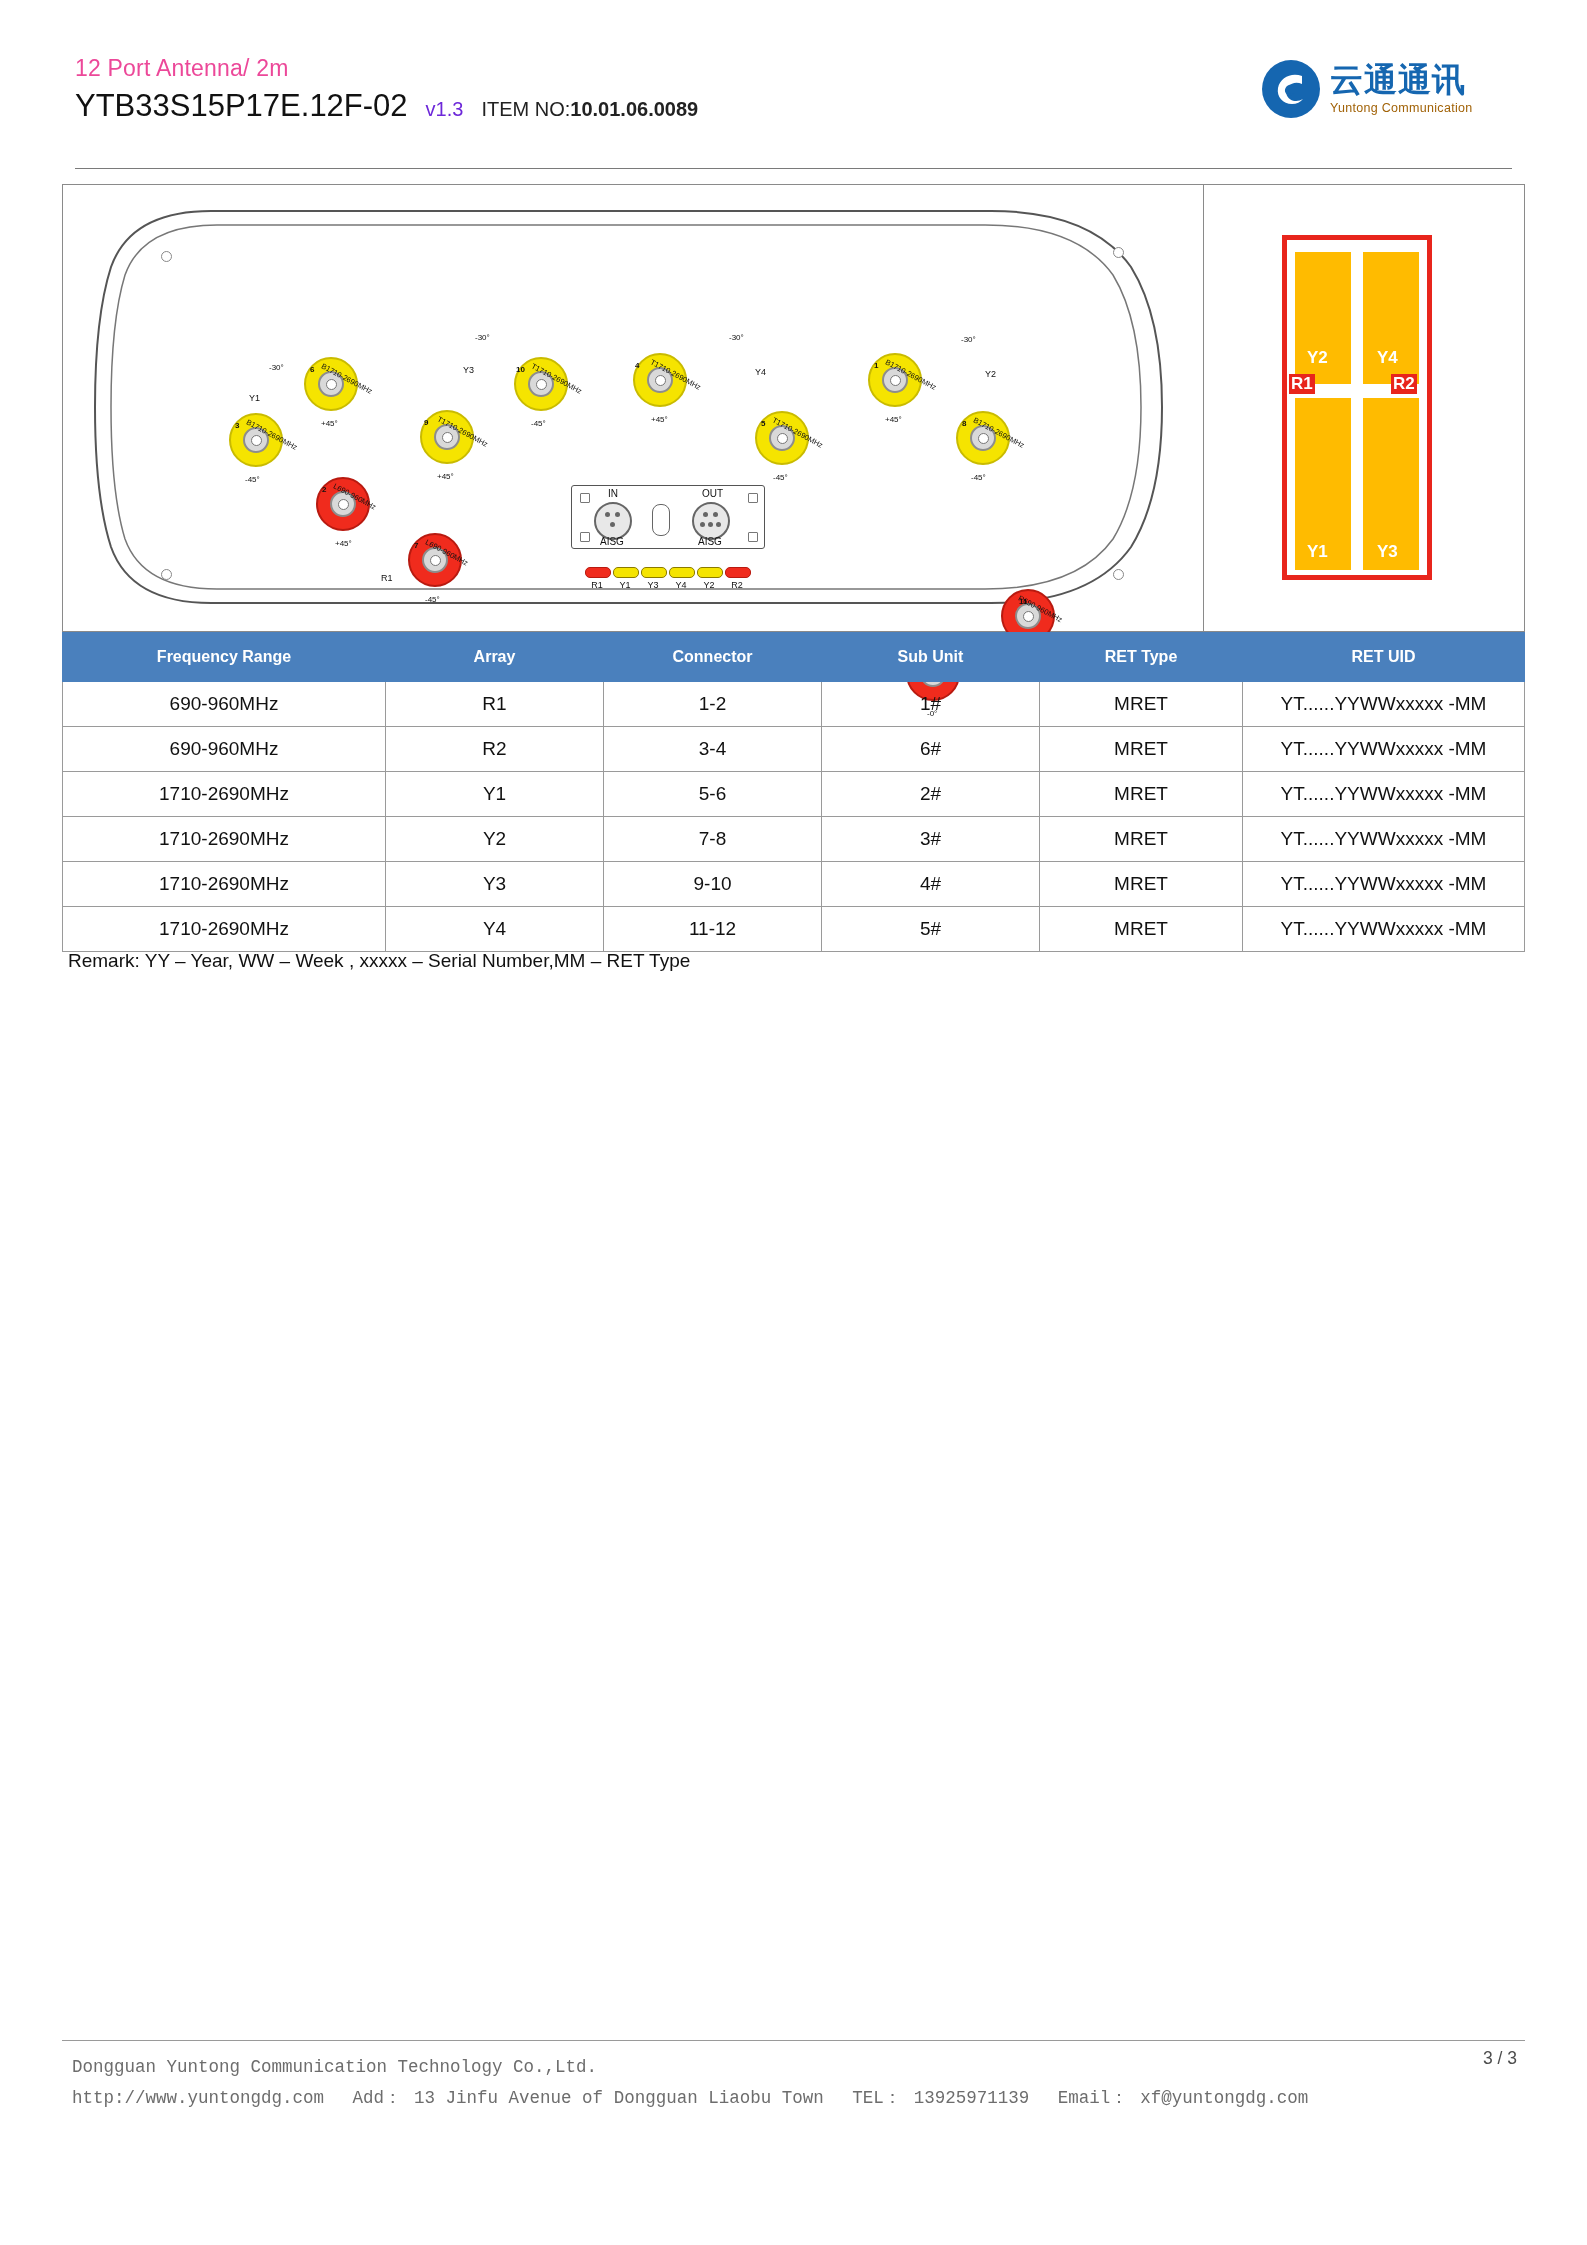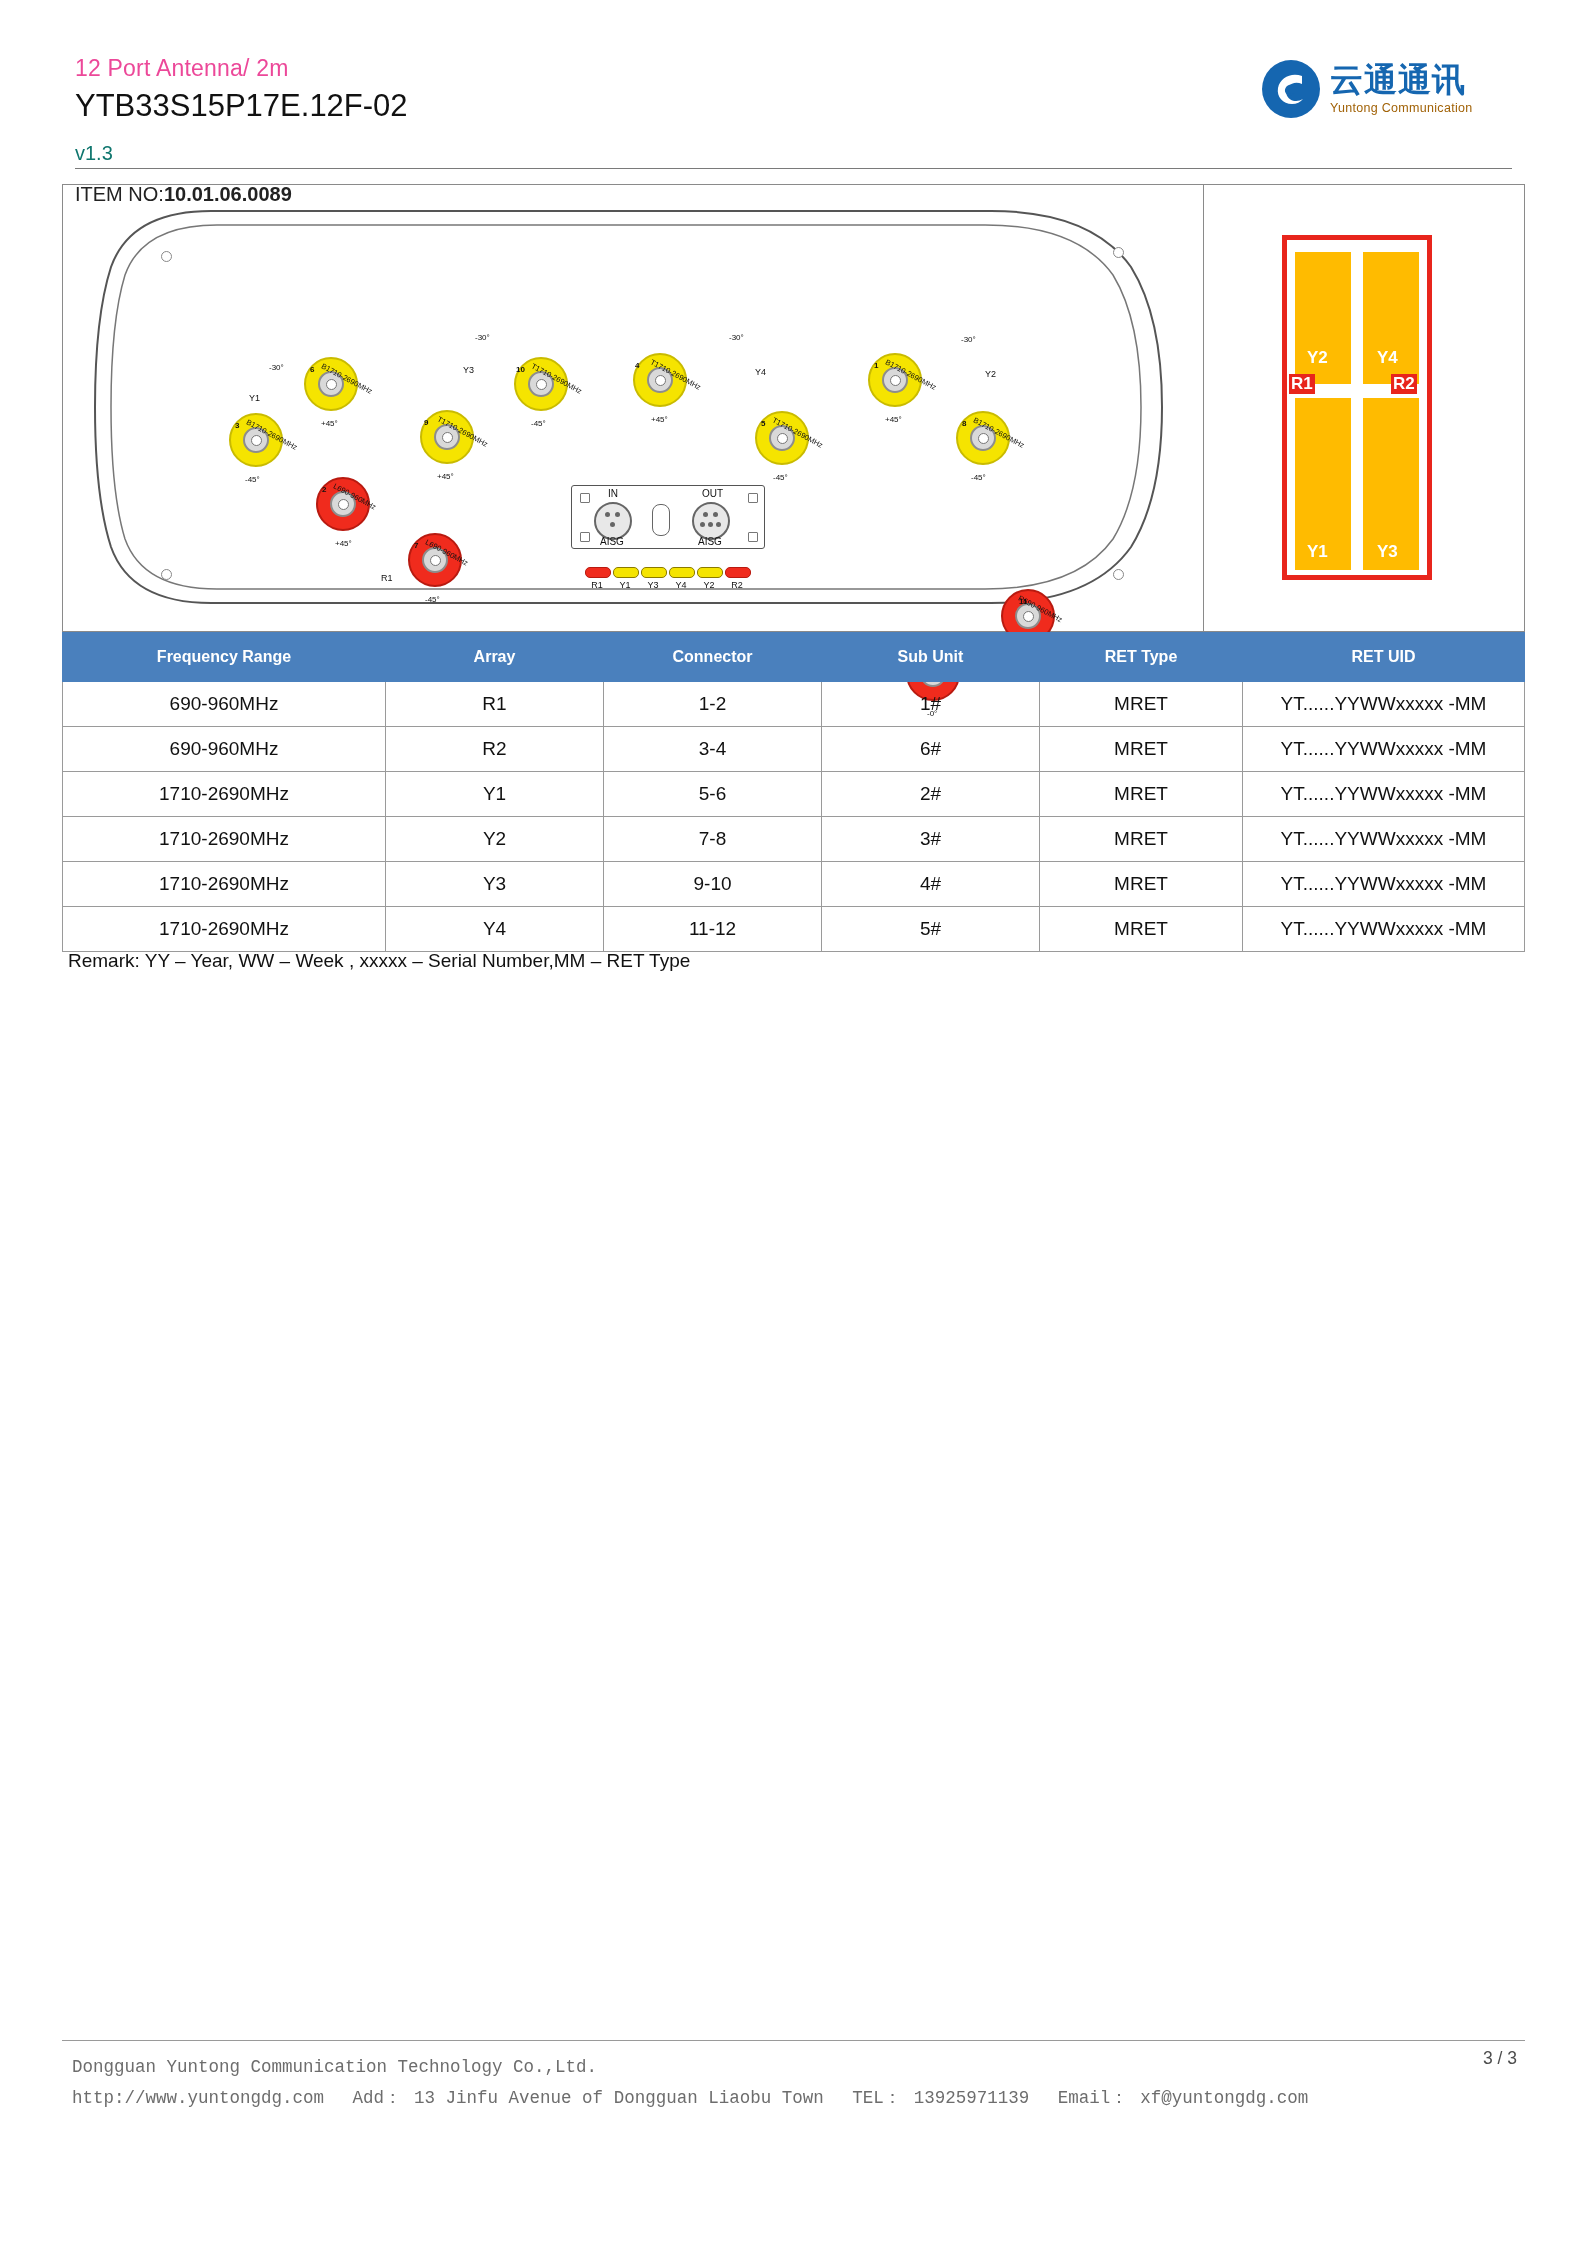--- a/index.html
+++ b/index.html
@@ -34,29 +34,28 @@
   .hdr-line1 {
     font-size: 23px;
     letter-spacing: 0.2px;
     color: #ec4899;
   }
   .hdr-line2 {
     margin-top: 6px;
     display: flex;
     align-items: baseline;
     gap: 18px;
-    flex-direction: column;
   }
   .hdr-model {
     font-size: 31px;
     color: #111111;
   }
   .hdr-ver {
     font-size: 20px;
-    color: #0f766e;
+    color: #6d28d9;
   }
   .hdr-item {
     font-size: 20px;
     color: #222;
   }
   .hdr-item b { font-weight: bold; }
 
   .logo {
     position: absolute;
     right: 0;

